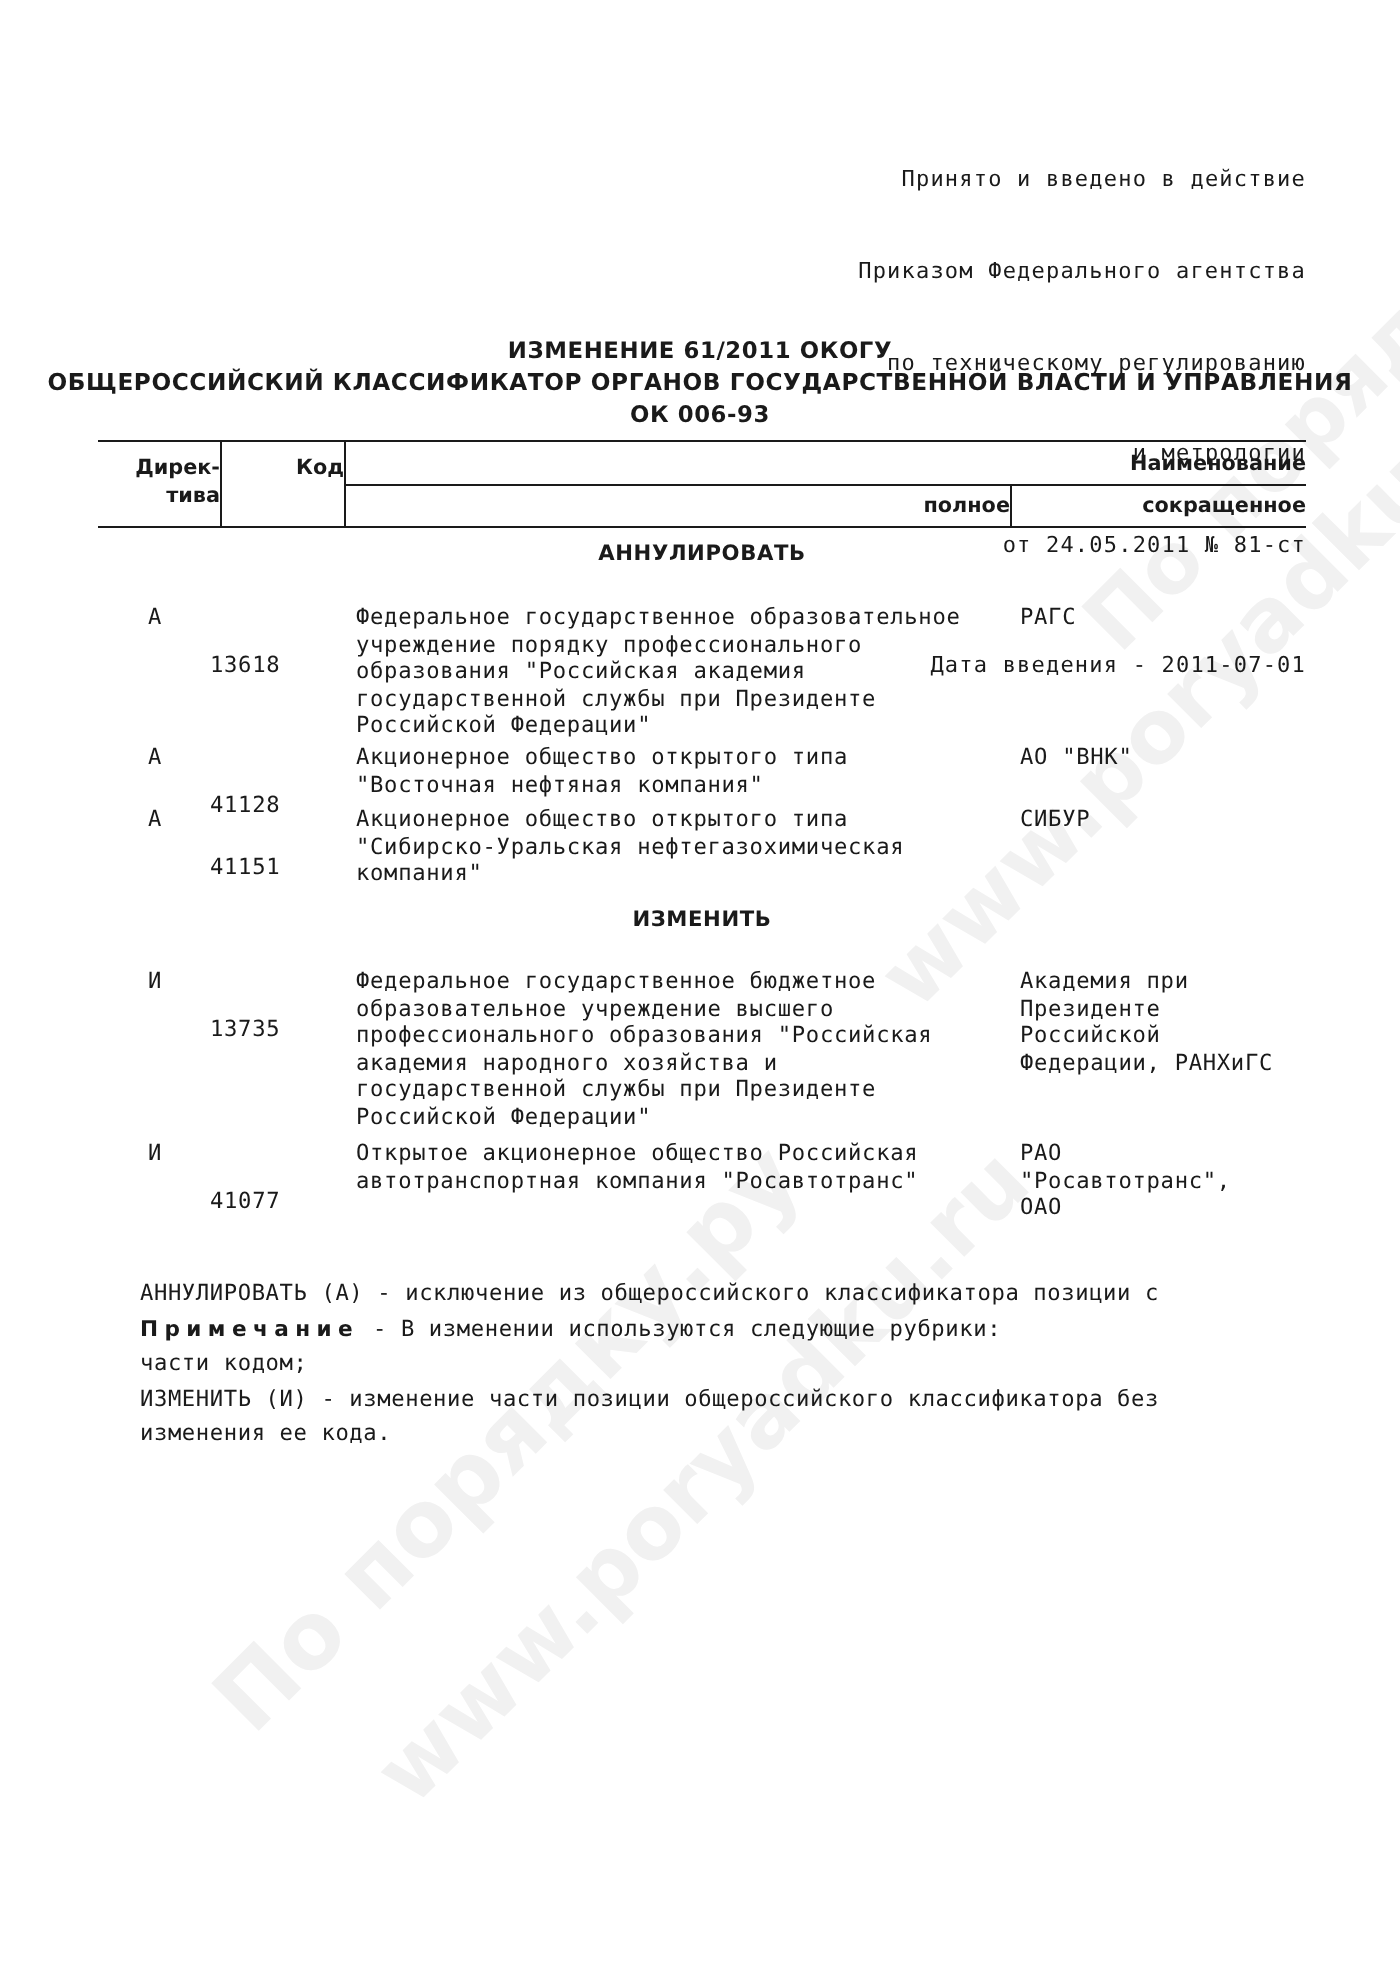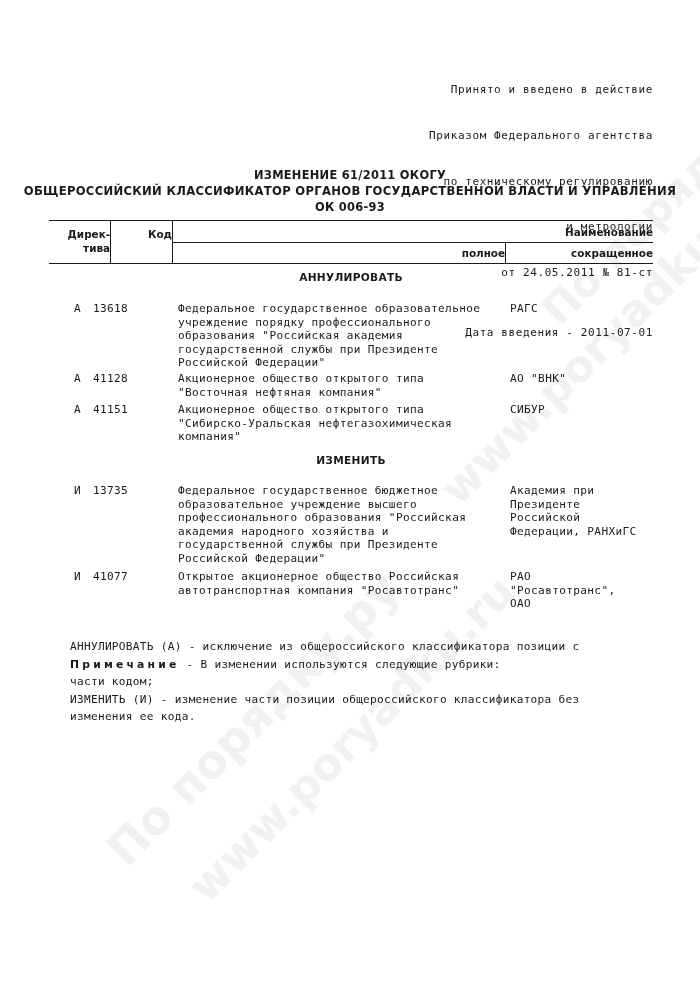--- a/index.html
+++ b/index.html
@@ -153,21 +153,21 @@
 
   
   .row {
     position: absolute;
     width: 604px;
     font-size: 11.1px;
     line-height: 13.6px;
     letter-spacing: 0.35px;
   }
   .c-dir   { position: absolute; left: 25px;  width: 30px; }
-  .c-code  { position: absolute; left: 44px;  width: 60px; }
+  .c-code  { position: absolute; left: 56px;  width: 60px; margin-top: 24px; }
   .c-full  { position: absolute; left: 129px; width: 330px; white-space: pre-line; }
   .c-short { position: absolute; left: 461px; width: 150px; white-space: pre-line; }
 
   .row-1 { top: 82px;  }
   .row-2 { top: 152px; }
   .row-3 { top: 183px; }
   .row-4 { top: 264px; }
   .row-5 { top: 350px; }
 
   

